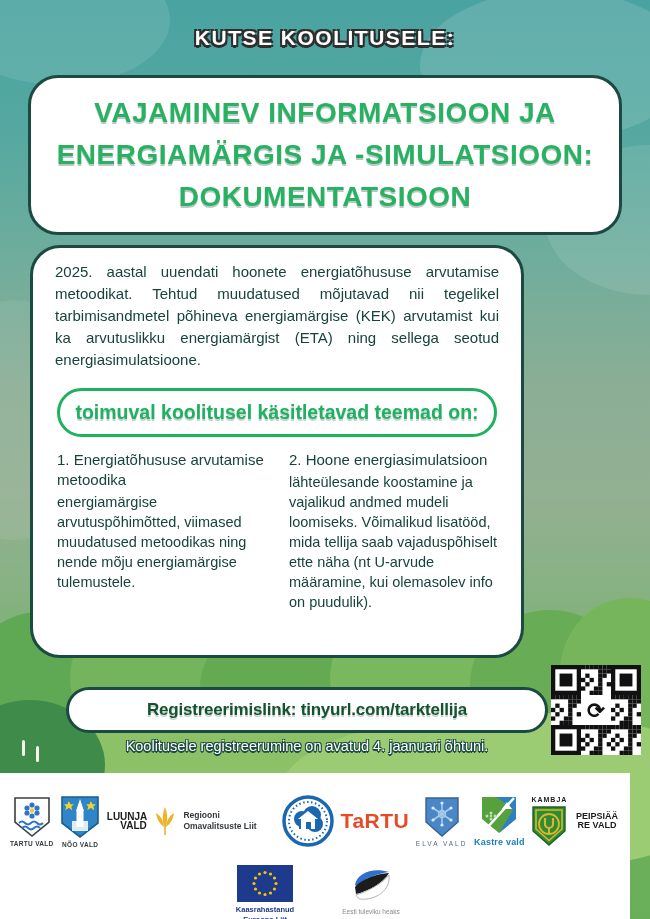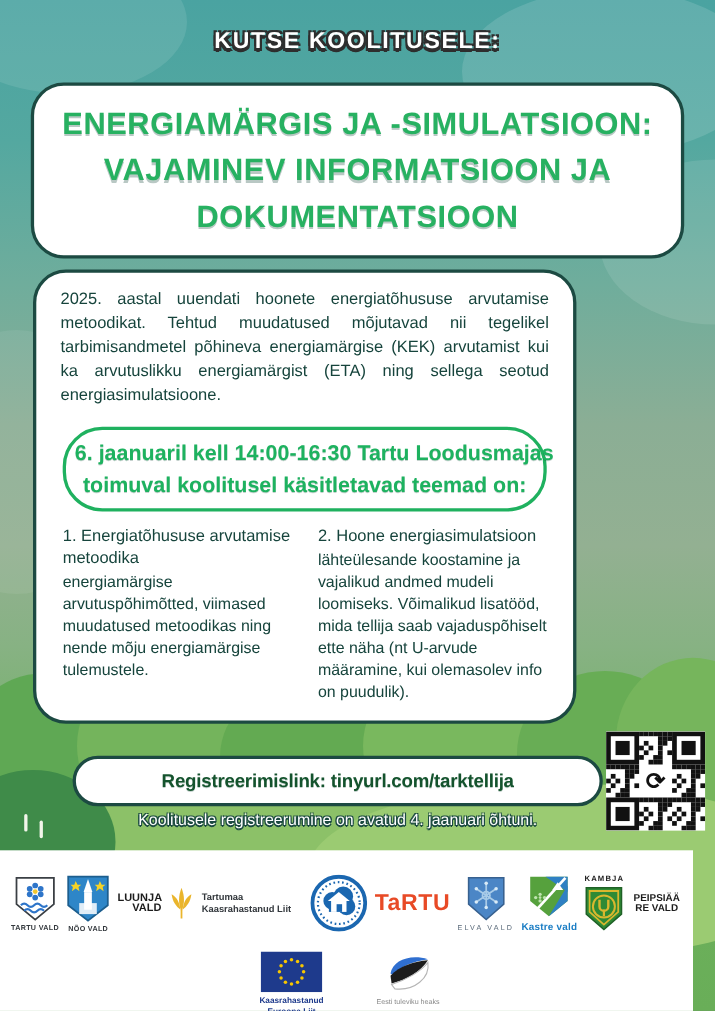--- a/index.html
+++ b/index.html
@@ -85,30 +85,29 @@
   <div class="blob" style="left:560px;top:598px;width:140px;height:150px;background:#76b55c;"></div>
   <div class="blob" style="left:-60px;top:700px;width:520px;height:170px;background:#8cc168;"></div>
   <div class="blob" style="left:280px;top:712px;width:460px;height:160px;background:#9bcb72;"></div>
   <div class="blob" style="left:-45px;top:700px;width:150px;height:130px;background:#3f8b49;"></div>
   <div class="trunk" style="left:22px;top:740px;"></div>
   <div class="trunk" style="left:36px;top:746px;"></div>
 
   <div class="kutse">KUTSE KOOLITUSELE:</div>
 
   <div class="title-card">
+    <div class="title-line">VAJAMINEV INFORMATSIOON JA</div>
     <div class="title-line">ENERGIAMÄRGIS JA -SIMULATSIOON:</div>
-    <div class="title-line">VAJAMINEV INFORMATSIOON JA</div>
     <div class="title-line">DOKUMENTATSIOON</div>
   </div>
 
   <div class="content-card">
     <p>2025. aastal uuendati hoonete energiatõhususe arvutamise metoodikat. Tehtud muudatused mõjutavad nii tegelikel tarbimisandmetel põhineva energiamärgise (KEK) arvutamist kui ka arvutuslikku energiamärgist (ETA) ning sellega seotud energiasimulatsioone.</p>
 
     <div class="banner">
-      <div class="banner-line">6. jaanuaril kell 14:00-16:30 Tartu Loodusmajas</div>
       <div class="banner-line">toimuval koolitusel käsitletavad teemad on:</div>
     </div>
 
     <div class="columns">
       <div class="col">
         <h3>1. Energiatõhususe arvutamise metoodika</h3>
         <div class="col-body">energiamärgise arvutuspõhimõtted, viimased muudatused metoodikas ning nende mõju energiamärgise tulemustele.</div>
       </div>
       <div class="col">
         <h3>2. Hoone energiasimulatsioon</h3>
@@ -310,21 +309,21 @@
         <div class="wordmark-luunja">LUUNJA VALD</div>
       </div>
 
       <div class="tol">
         <svg width="24" height="32" viewBox="0 0 24 32">
           <path d="M12 2 C9 10 9 16 12 24 C15 16 15 10 12 2 Z" fill="#eab52c"></path>
           <path d="M3 8 C4 15 7 19 11 22 C10 15 8 11 3 8 Z" fill="#eab52c"></path>
           <path d="M21 8 C20 15 17 19 13 22 C14 15 16 11 21 8 Z" fill="#eab52c"></path>
           <rect x="11.2" y="22" width="1.6" height="8" fill="#eab52c"></rect>
         </svg>
-        <div class="tol-cap">Tartumaa Kaasrahastanud Liit</div>
+        <div class="tol-cap">Regiooni Omavalitsuste Liit</div>
       </div>
 
       <div class="logo">
         <svg width="52" height="52" viewBox="0 0 52 52">
           <circle cx="26" cy="26" r="24" fill="#ffffff" stroke="#1b67b0" stroke-width="3.5"></circle>
           <circle cx="26" cy="26" r="19" fill="none" stroke="#1b67b0" stroke-width="2" stroke-dasharray="1.5,2.5"></circle>
           <circle cx="20" cy="24" r="8" fill="#1b67b0"></circle>
           <circle cx="30" cy="20" r="9" fill="#1b67b0"></circle>
           <circle cx="33" cy="29" r="8" fill="#1b67b0"></circle>
           <rect x="17" y="24" width="20" height="10" fill="#1b67b0"></rect>

